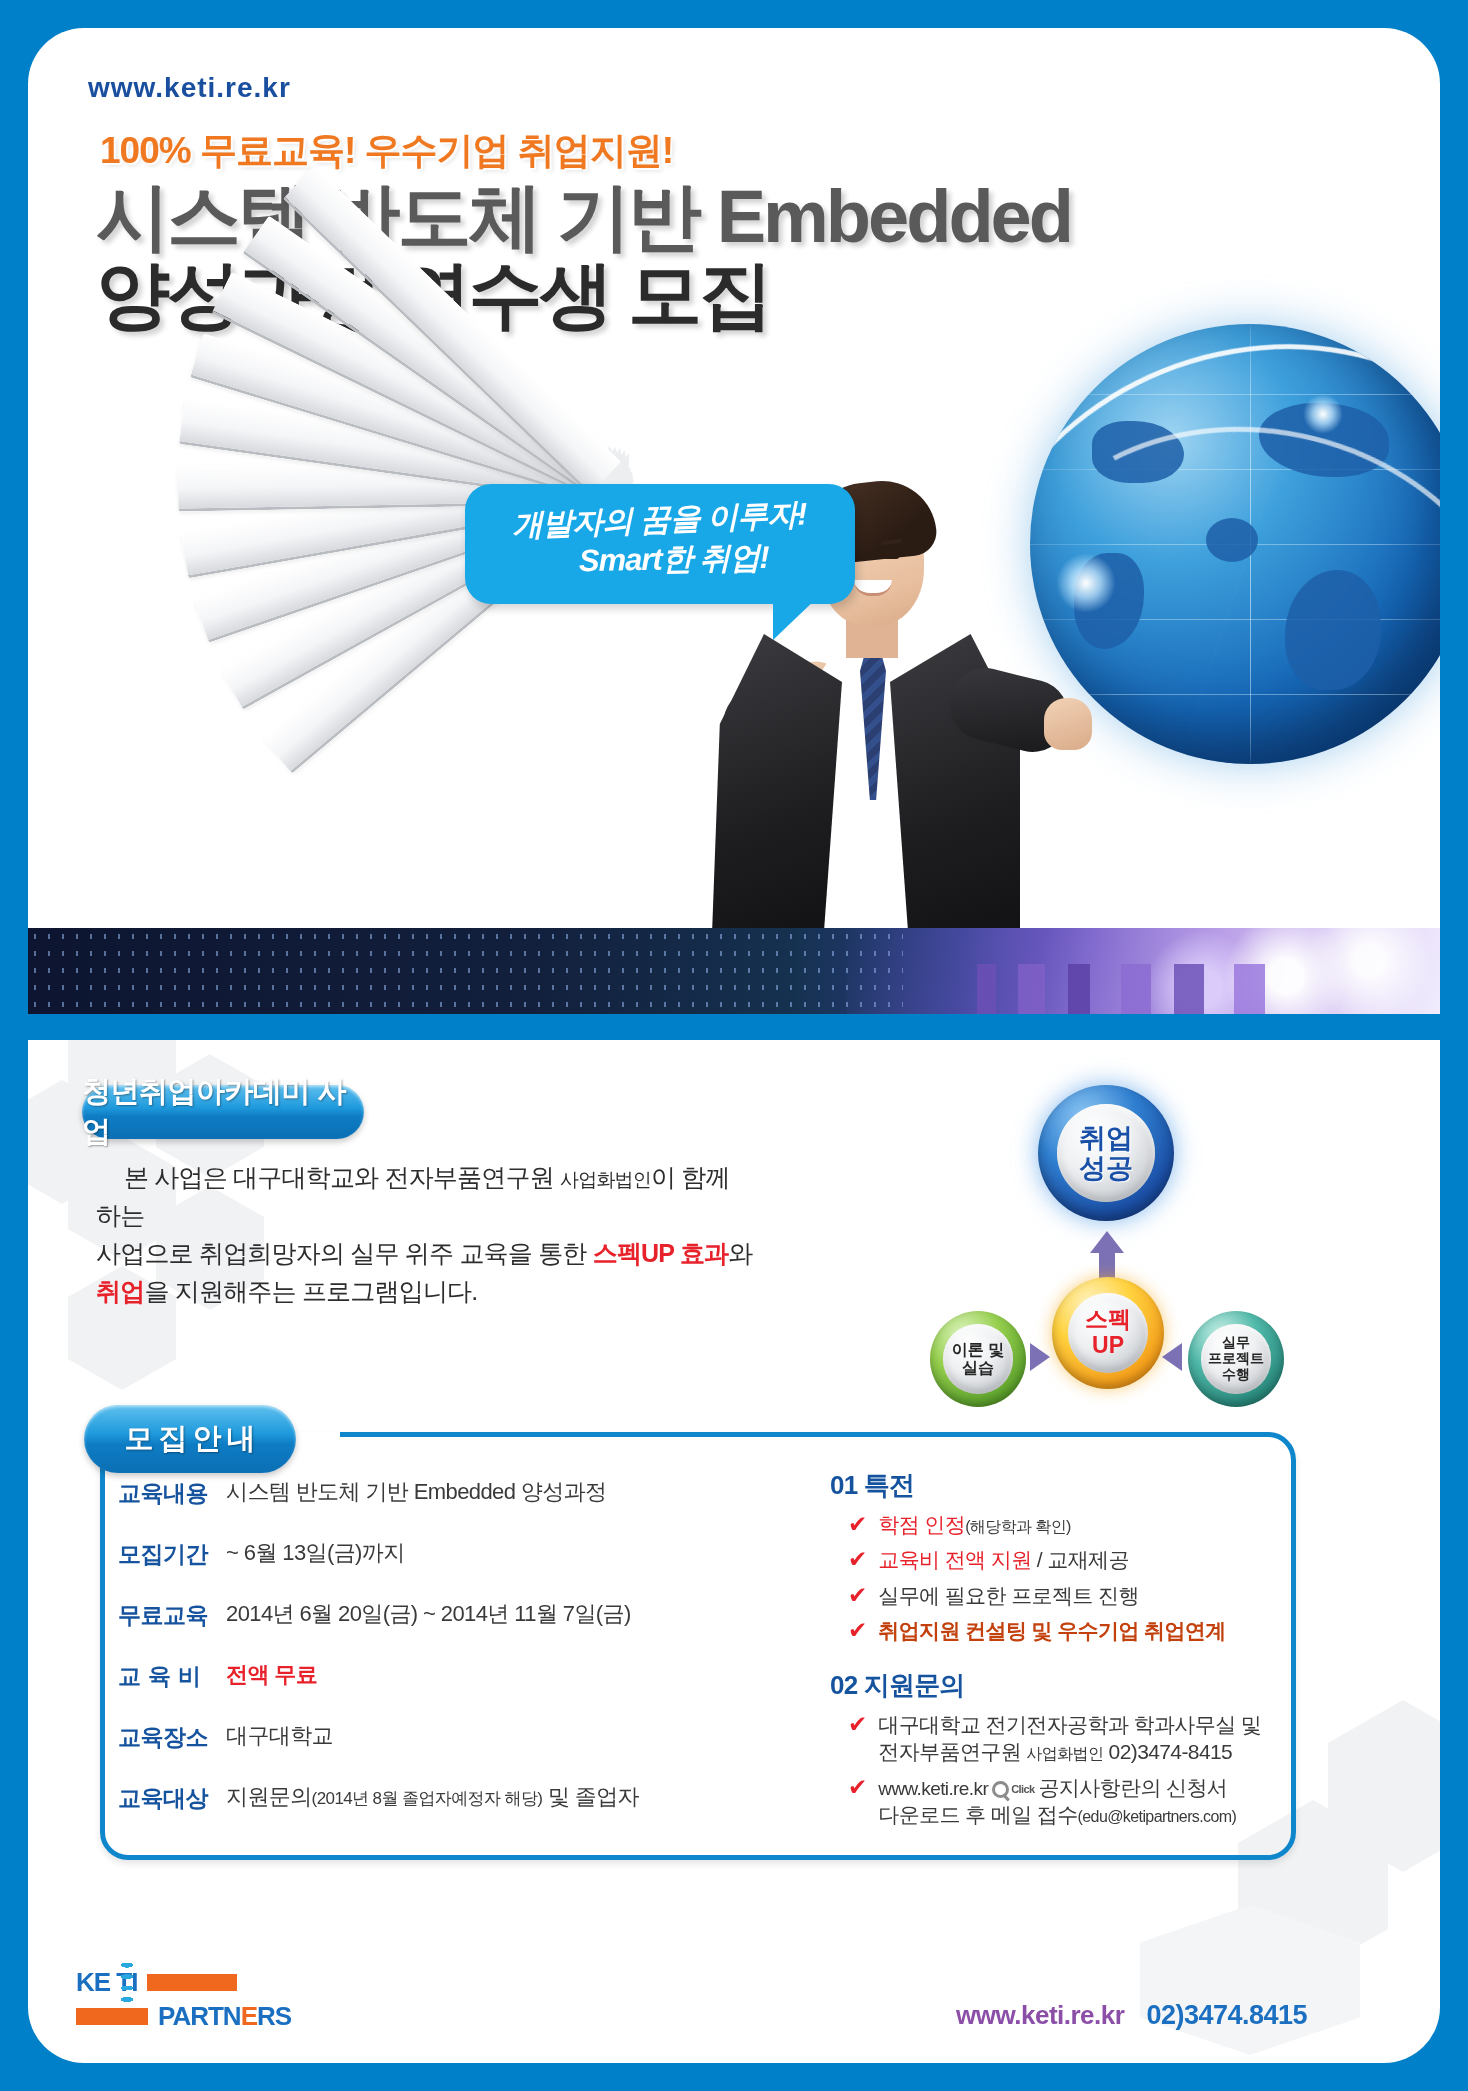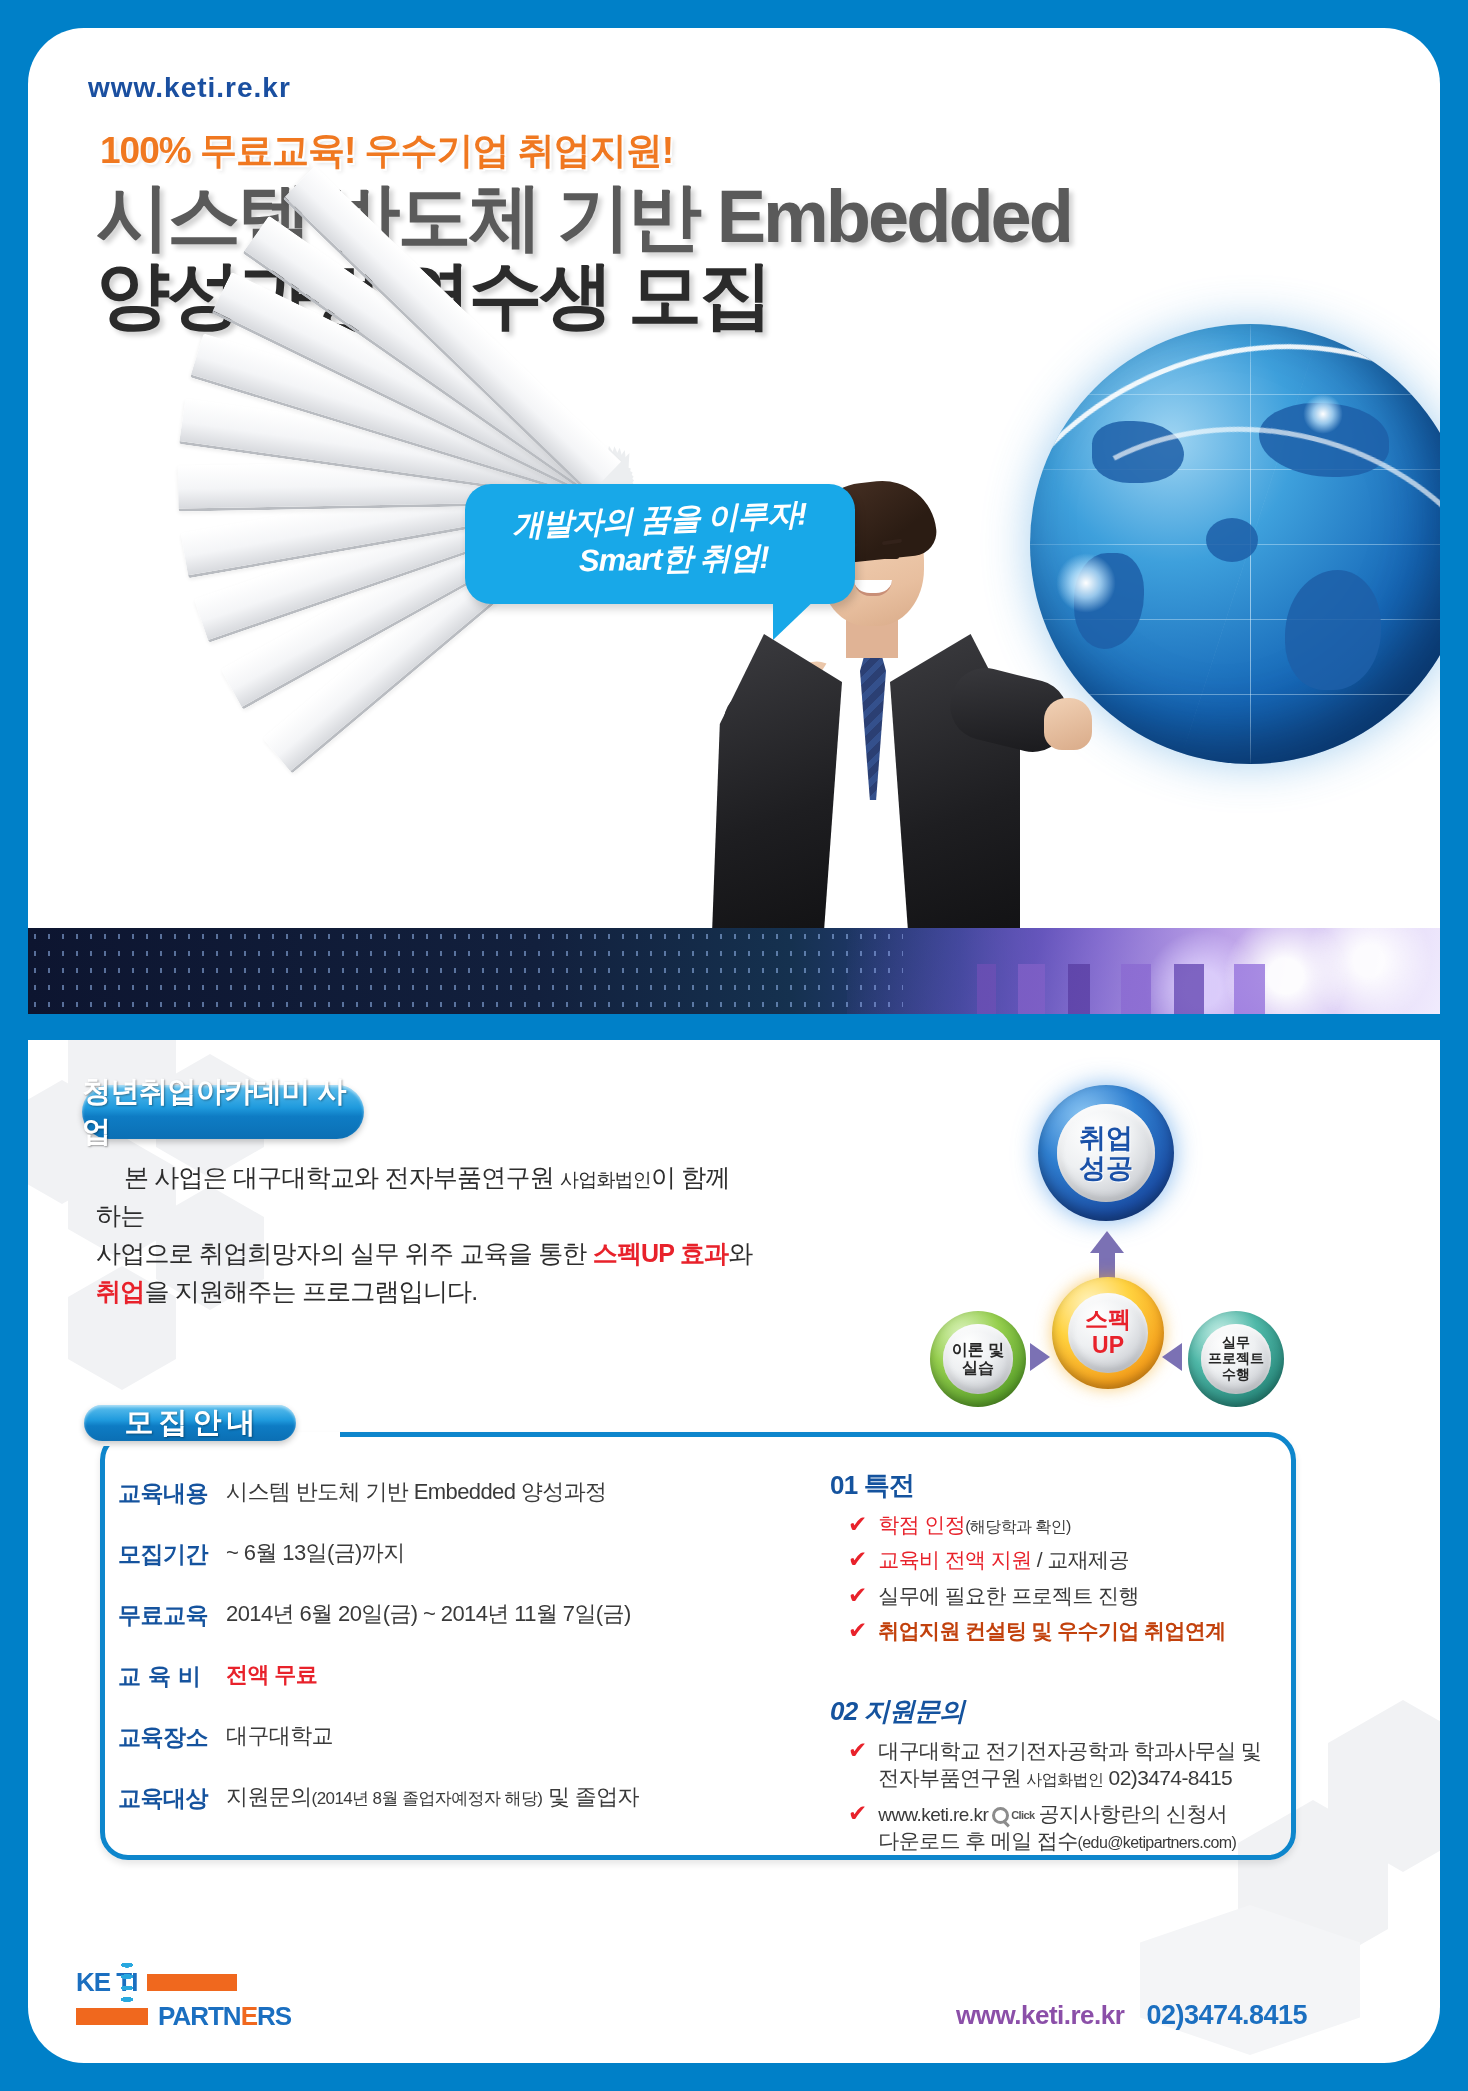--- a/index.html
+++ b/index.html
@@ -208,21 +208,21 @@
 
   
   .pill{
     position:absolute;display:flex;align-items:center;justify-content:center;
     border-radius:34px;color:#ffffff;font-weight:bold;letter-spacing:-0.5px;
     background:linear-gradient(180deg,#5fc0ee 0%,#1f9add 42%,#0e7cc4 58%,#0b6fb4 100%);
     box-shadow:0 3px 6px rgba(0,0,0,.22), inset 0 2px 3px rgba(255,255,255,.5);
     text-shadow:1px 1px 2px rgba(0,0,0,.35);
   }
   #pill-academy{left:82px;top:1085px;width:282px;height:54px;font-size:29px;}
-  #pill-recruit{left:84px;top:1405px;width:212px;height:36px;font-size:29px;letter-spacing:5px;text-indent:5px;}
+  #pill-recruit{left:84px;top:1405px;width:212px;height:68px;font-size:29px;letter-spacing:5px;text-indent:5px;}
 
   .lead{
     position:absolute;left:96px;top:1158px;width:660px;
     font-size:25px;line-height:1.52;color:#2d2d2d;letter-spacing:-0.8px;
   }
   .lead .indent{padding-left:28px;}
   .sm{font-size:19px;}
   .red{color:#e8222b;font-weight:bold;}
 
   
@@ -292,21 +292,21 @@
   }
   .row .lbl.sp{letter-spacing:7px;}
   .row .val{font-size:22px;color:#3a3a3a;letter-spacing:-0.6px;line-height:1.25;}
   .row .val.red{color:#e8222b;font-weight:bold;}
   .row .val .tiny{font-size:17px;}
 
   .col2{position:absolute;left:830px;top:1468px;width:470px;}
   .sec-head{
     font-size:26px;font-weight:bold;color:#15539e;letter-spacing:-0.8px;margin-bottom:8px;
   }
-  .sec-head.second{margin-top:50px;font-style:italic;}
+  .sec-head.second{margin-top:24px;}
   .bullet{display:flex;align-items:flex-start;gap:11px;margin:0 0 8px 18px;}
   .chk{color:#e8222b;font-size:23px;font-weight:bold;line-height:1.15;flex:none;}
   .btxt{font-size:21px;color:#3a3a3a;letter-spacing:-0.6px;line-height:1.3;}
   .btxt .red{color:#e8222b;font-weight:normal;}
   .btxt .tiny{font-size:16px;}
   .click-badge{
     display:inline-flex;align-items:center;gap:2px;vertical-align:middle;margin:0 4px;
   }
   .click-badge .lens{
     width:17px;height:17px;border-radius:50%;border:3px solid #8c8c8c;position:relative;display:inline-block;

